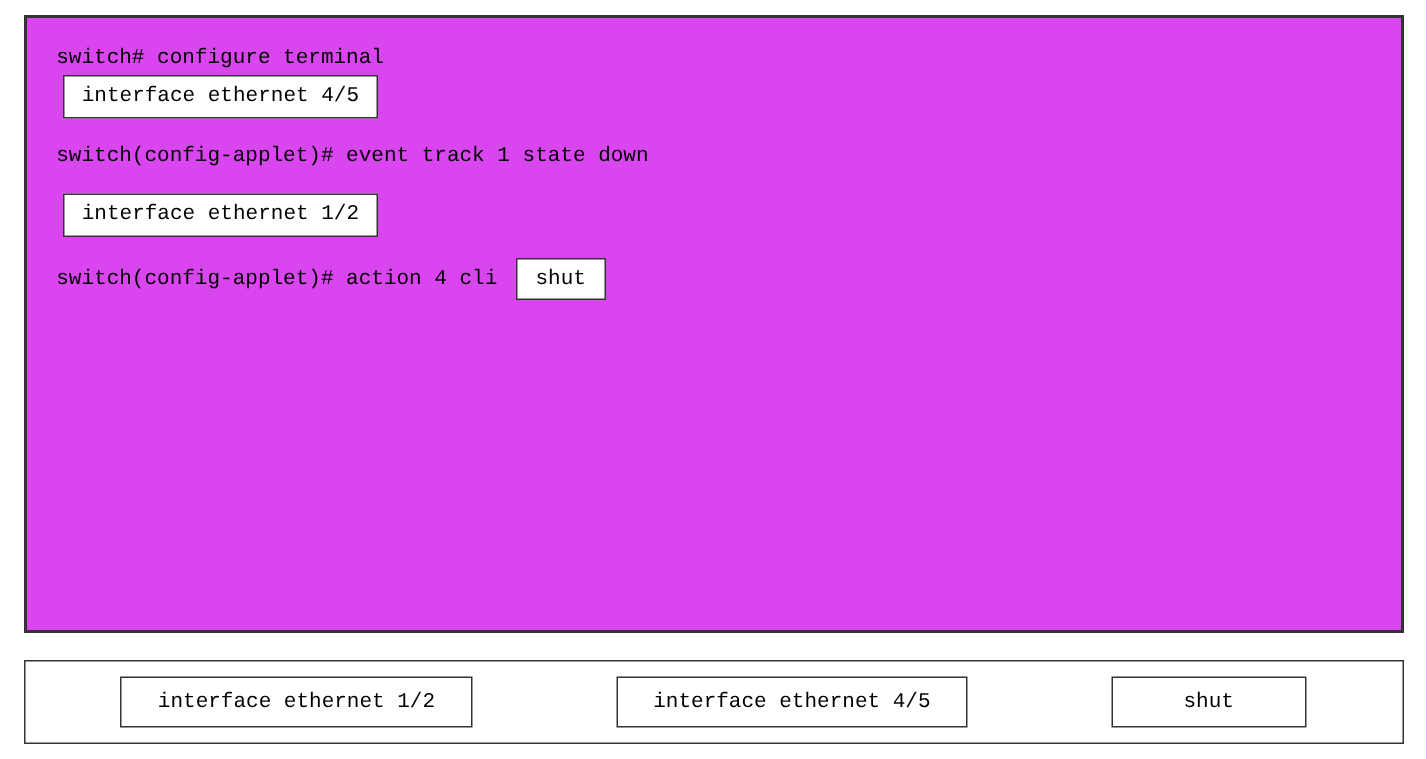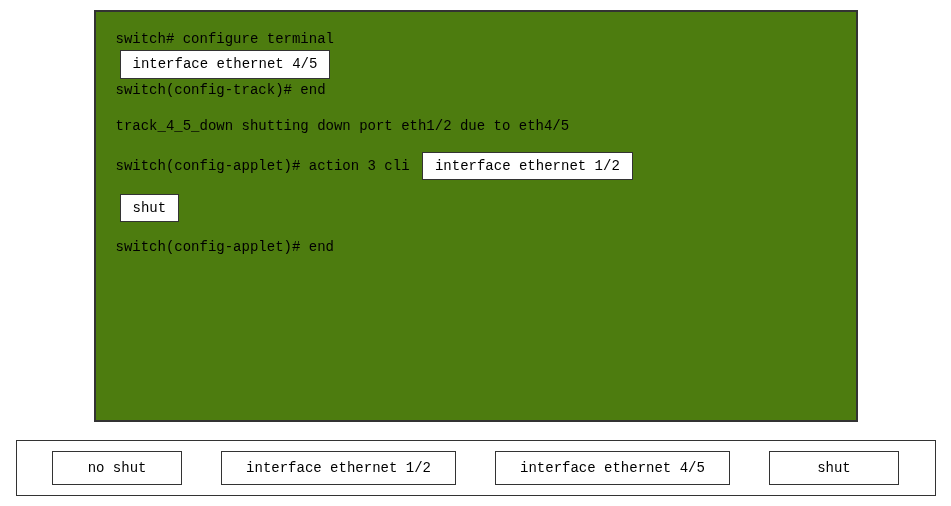--- a/index.html
+++ b/index.html
@@ -14,24 +14,24 @@
       background: #ffffff;
       font-family: 'Courier New', Courier, monospace;
       display: flex;
       flex-direction: column;
       align-items: center;
       justify-content: flex-start;
       padding: 10px;
     }
 
     .main-terminal {
-      width: 764px;
+      width: 920px;
       border: 2px solid #333;
       padding: 16px 20px;
-      background: #4d7c0f;
+      background: #d946ef;
       margin-bottom: 18px;
       flex: 1;
     }
 
     .terminal-line {
       font-size: 14px;
       color: #000;
       line-height: 1.6;
       white-space: pre;
       display: flex;
@@ -82,54 +82,47 @@
 <div class="main-terminal">
 
   <div class="terminal-line">
     <span>switch# configure terminal</span>
   </div>
 
   <div class="terminal-line">
     <span class="inline-box">interface ethernet 4/5</span>
   </div>
 
-  <div class="terminal-line">
-    <span>switch(config-track)# end</span>
-  </div>
 
   <div class="spacer"></div>
 
 
+  <div class="terminal-line">
+    <span>switch(config-applet)# event track 1 state down</span>
+  </div>
 
 
-  <div class="terminal-line">
-    <span>track_4_5_down shutting down port eth1/2 due to eth4/5</span>
-  </div>
 
 
 
   <div class="spacer"></div>
 
   <div class="terminal-line">
-    <span>switch(config-applet)# action 3 cli </span>
     <span class="inline-box">interface ethernet 1/2</span>
   </div>
 
   <div class="spacer"></div>
 
   <div class="terminal-line">
+    <span>switch(config-applet)# action 4 cli </span>
     <span class="inline-box">shut</span>
   </div>
 
   <div class="spacer"></div>
 
-  <div class="terminal-line">
-    <span>switch(config-applet)# end</span>
-  </div>
 
 </div>
 
 <div class="bottom-options">
-  <button class="option-btn">no shut</button>
   <button class="option-btn">interface ethernet 1/2</button>
   <button class="option-btn">interface ethernet 4/5</button>
   <button class="option-btn">shut</button>
 </div>
 
 </body></html>

